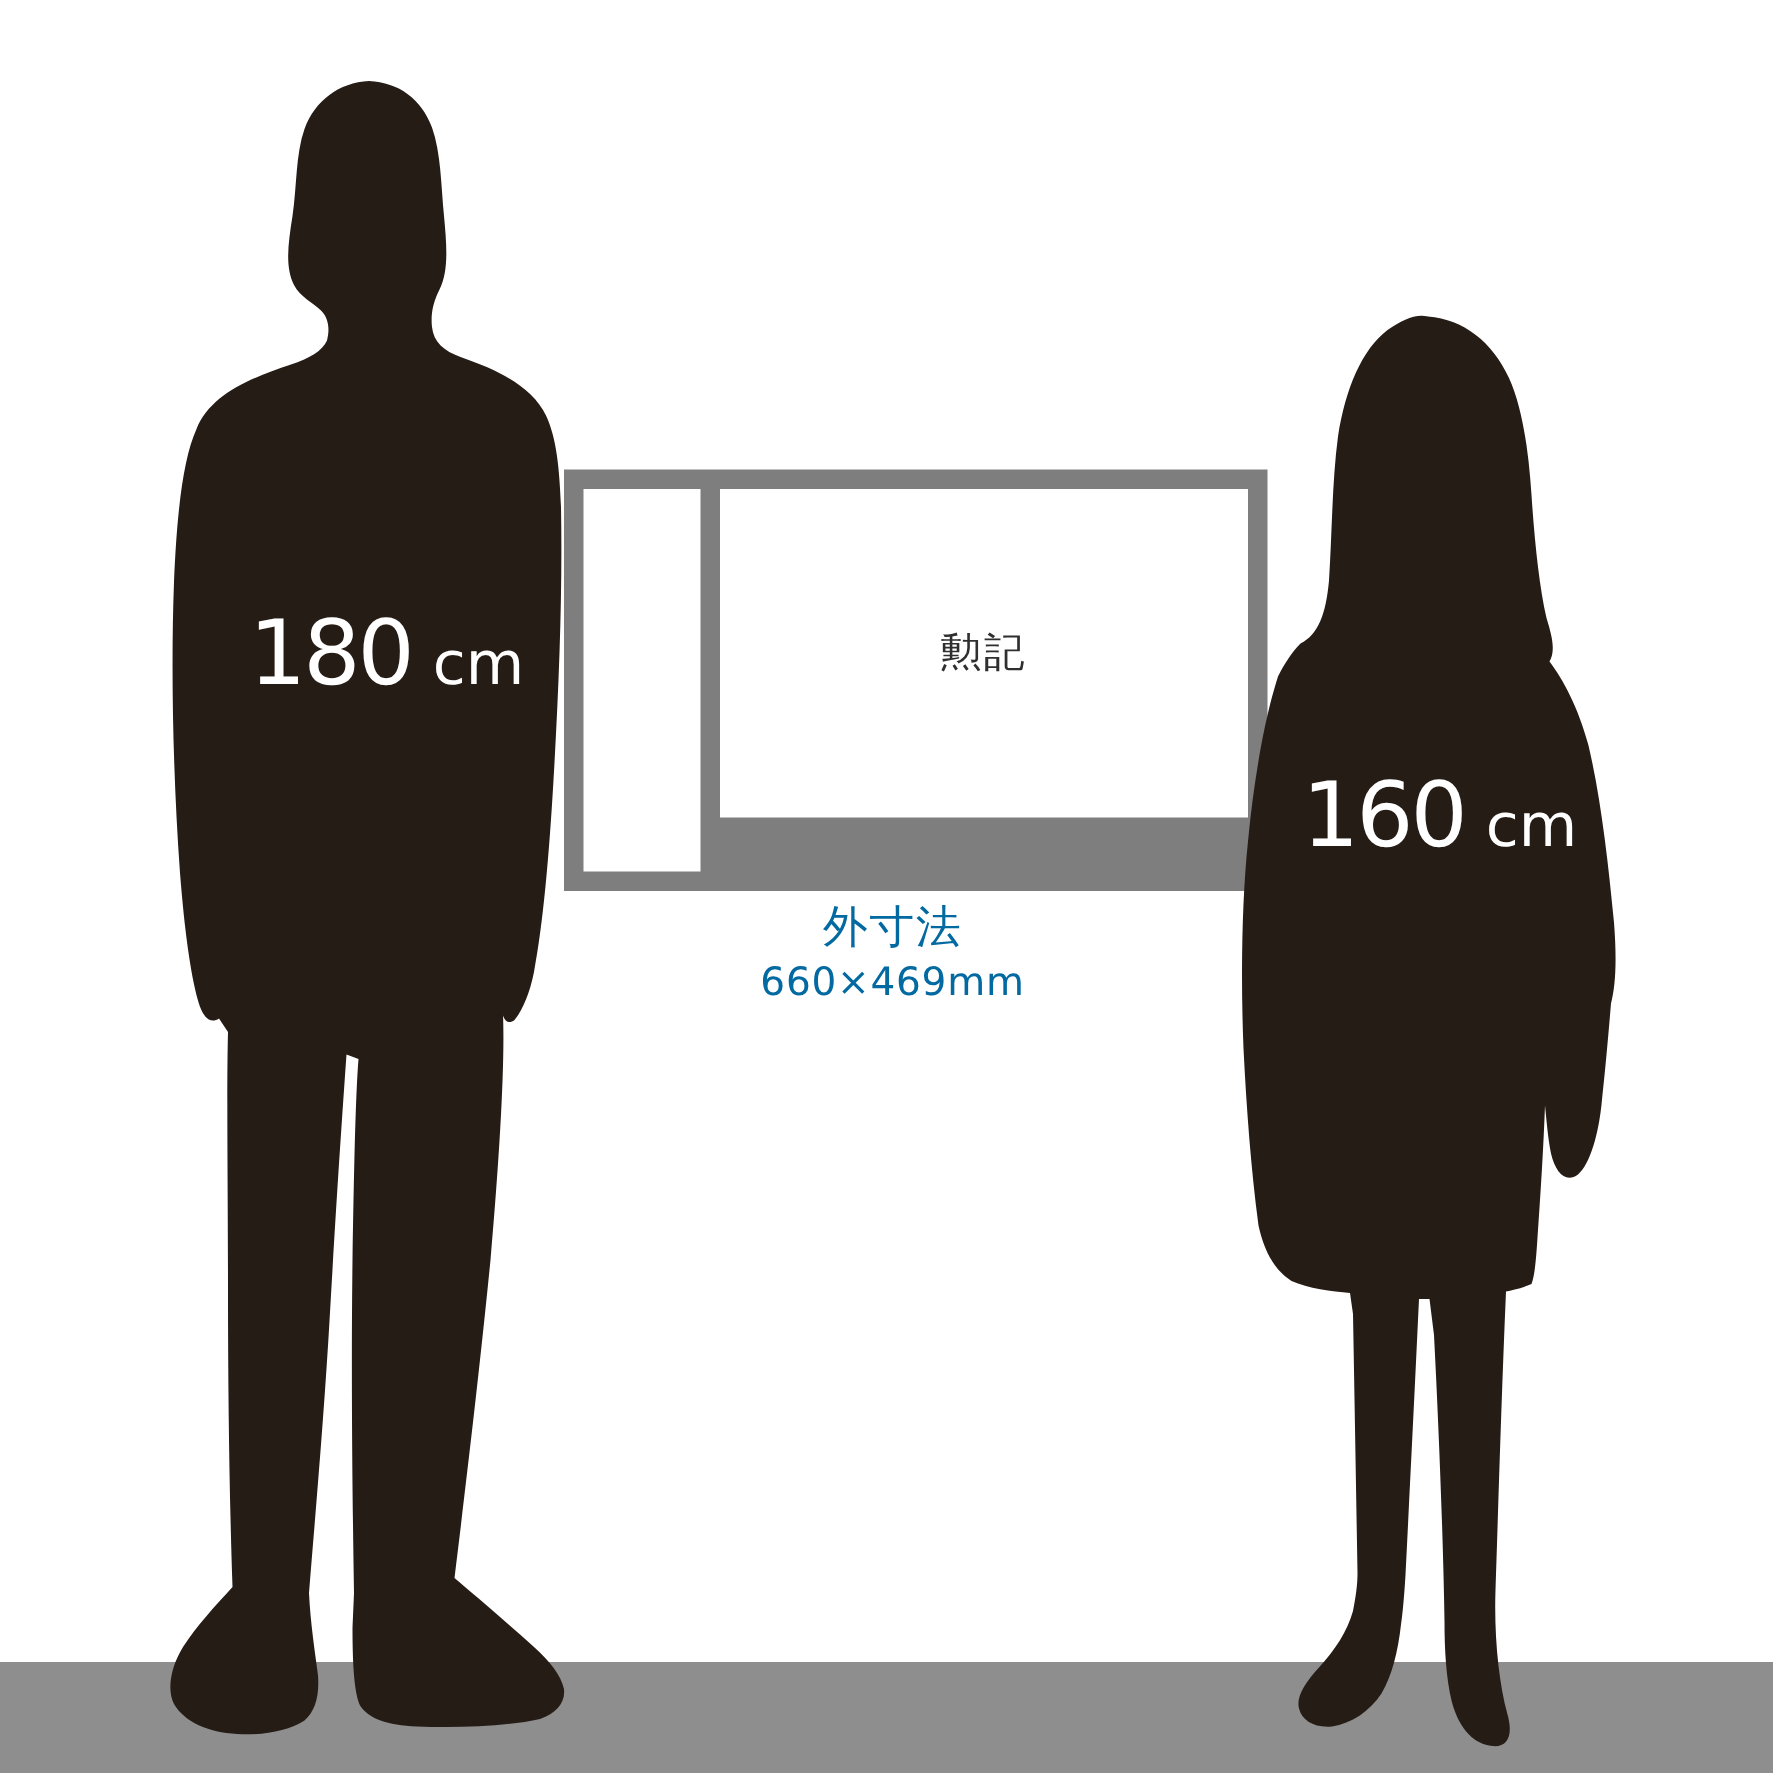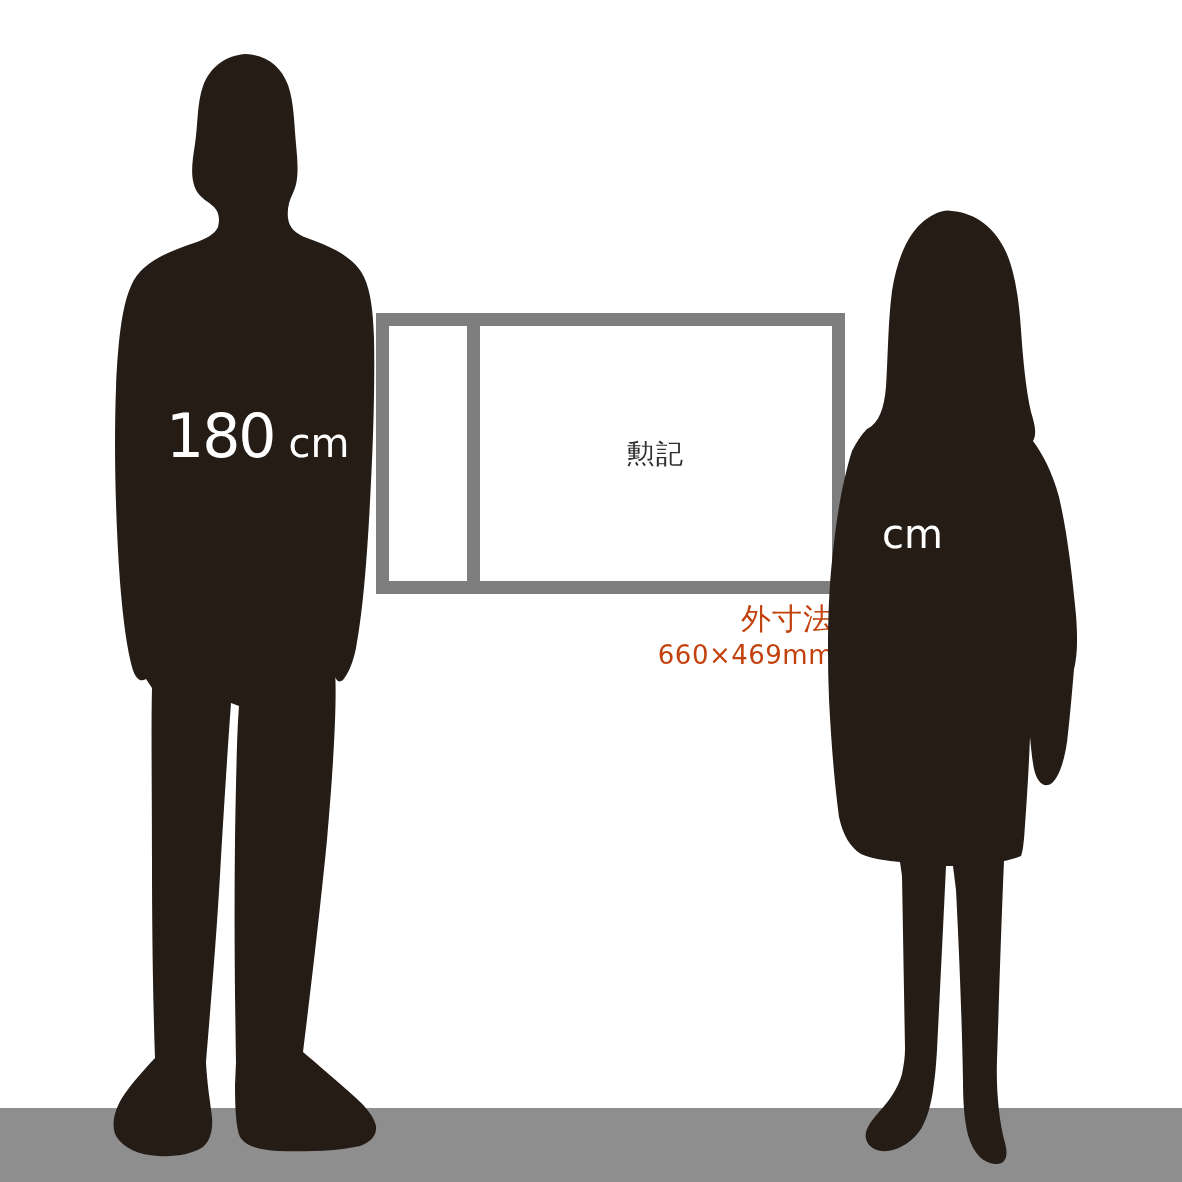--- a/index.html
+++ b/index.html
@@ -16,30 +16,30 @@
     background:#8e8e8e;
   }
   
   .frame{
     position:absolute;left:376px;top:313px;width:469px;height:281px;
     background:#7e7e7e;
   }
   .frame .panel{position:absolute;background:#ffffff;}
   .panel-left{left:13px;top:13px;width:78px;height:255px;}
   .panel-right{
-    left:104px;top:13px;width:352px;height:255px;
+    left:104px;top:13px;width:352px;height:219px;
     display:flex;align-items:center;justify-content:center;
   }
   .cert-label{
     font-size:27px;color:#2f2f2f;letter-spacing:2px;line-height:1;
   }
   
   .caption{
     position:absolute;left:356px;top:602px;width:478px;
-    text-align:right;color:#c2410c;
+    text-align:center;color:#0369a1;
   }
   .caption .title{font-size:30px;line-height:1.1;letter-spacing:1px;}
   .caption .value{font-size:26px;line-height:1.1;margin-top:6px;letter-spacing:0.5px;}
   
   .silhouette-layer{
     position:absolute;left:0;top:0;width:1182px;height:1182px;
     pointer-events:none;
   }
   
   .height-label{
@@ -164,16 +164,17 @@
              C897,259 908,233 925,220
              C935,213 944,209 952,211 Z" fill="#261c16"></path>
   </svg>
 
   <div class="height-label label-male">
     <span class="num">180</span>
     <span class="unit">cm</span>
   </div>
 
   <div class="height-label label-female">
+    <span class="num">160</span>
     <span class="unit">cm</span>
   </div>
 
 </div>
 
 </body></html>

